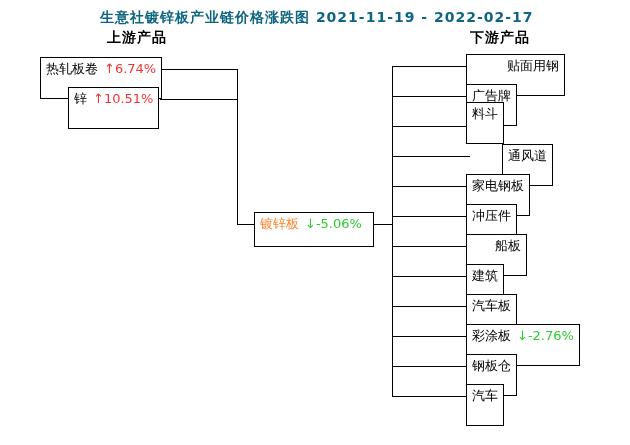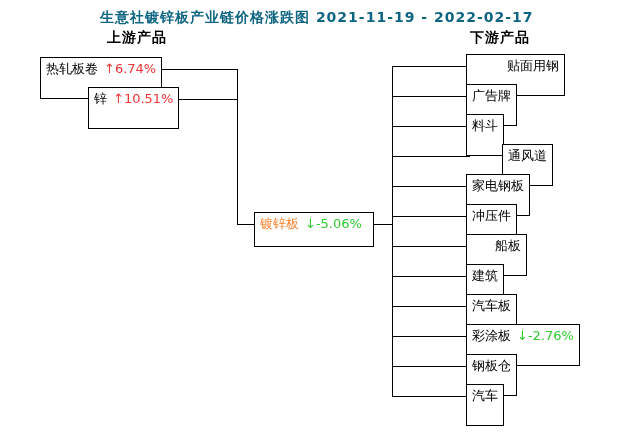--- a/index.html
+++ b/index.html
@@ -86,36 +86,36 @@
       <div class="line" style="left: 392px; top: 276px; width: 78px; height: 1px;"></div>
       <div class="line" style="left: 392px; top: 306px; width: 78px; height: 1px;"></div>
       <div class="line" style="left: 392px; top: 336px; width: 78px; height: 1px;"></div>
       <div class="line" style="left: 392px; top: 366px; width: 78px; height: 1px;"></div>
       <div class="line" style="left: 392px; top: 396px; width: 78px; height: 1px;"></div>
     </div>
 
   <div class="node" style="left:40px; top:57px; min-width:118px;">
     <span>热轧板卷</span><span class="chg up"><span>↑</span><span>6.74%</span></span>
   </div>
-  <div class="node" style="left:88px; top:87px; min-width:86px;">
+  <div class="node" style="left:68px; top:87px; min-width:86px;">
     <span>锌</span><span class="chg up"><span>↑</span><span>10.51%</span></span>
   </div>
 
   <div class="node" style="left:254px; top:212px; min-width:120px; height:35px; line-height:22px;">
     <span class="center-name">镀锌板</span><span class="chg down"><span>↓</span><span>-5.06%</span></span>
   </div>
 
   <div id="downstream-list">
       <div class="node" style="left: 466px; top: 54px; padding-left: 40px;">
       <span class="ds-name">贴面用钢</span>
     </div>
       <div class="node" style="left: 466px; top: 84px;">
       <span class="ds-name">广告牌</span>
     </div>
-      <div class="node" style="left: 466px; top: 114px;">
+      <div class="node" style="left: 466px; top: 102px;">
       <span class="ds-name">料斗</span>
     </div>
       <div class="node" style="left: 466px; top: 144px; margin-left: 36px;">
       <span class="ds-name">通风道</span>
     </div>
       <div class="node" style="left: 466px; top: 174px;">
       <span class="ds-name">家电钢板</span>
     </div>
       <div class="node" style="left: 466px; top: 204px;">
       <span class="ds-name">冲压件</span>

